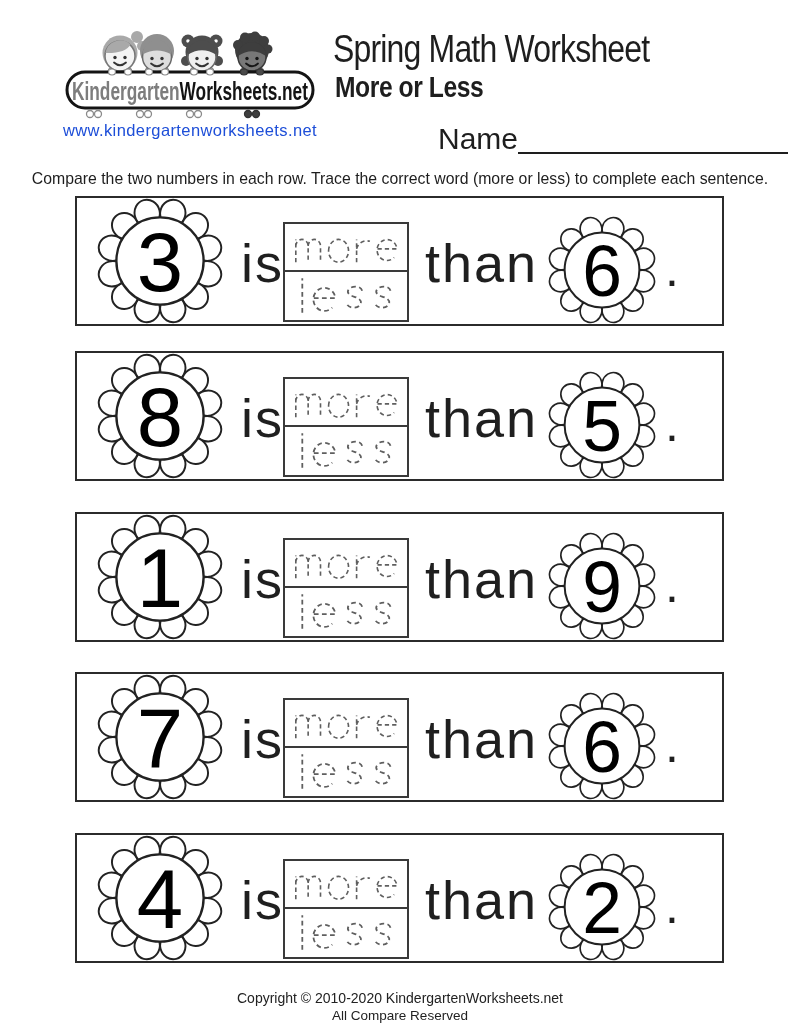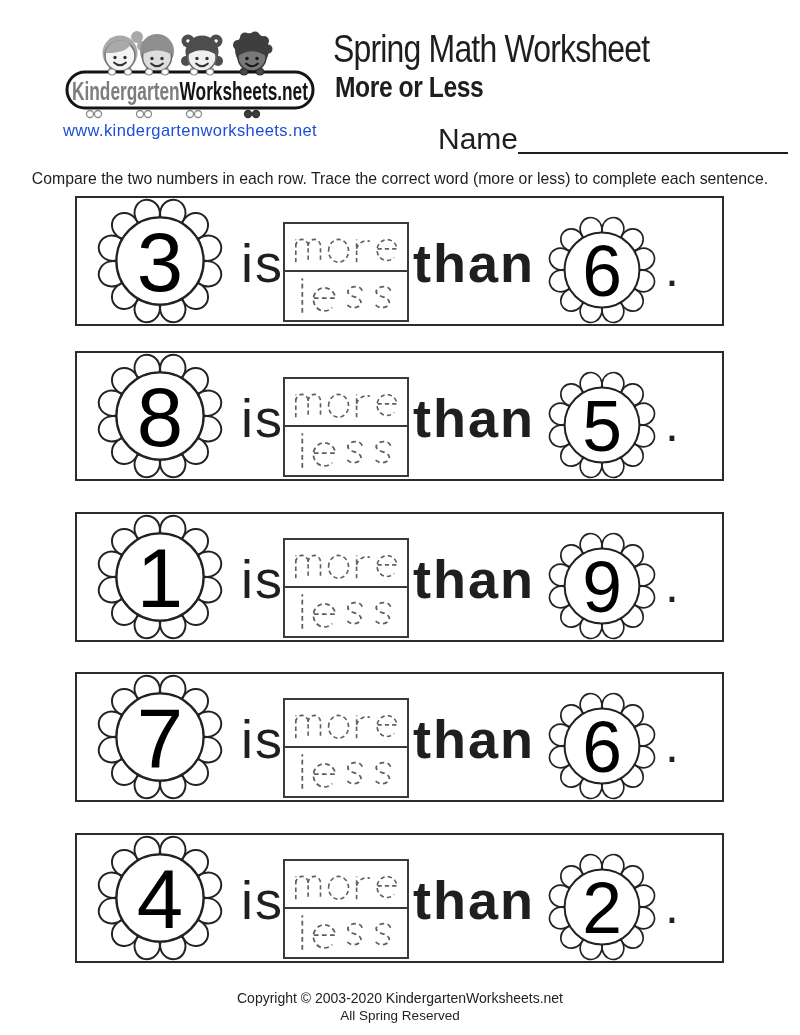--- a/index.html
+++ b/index.html
@@ -27,21 +27,21 @@
 
   
   .row{position:absolute;left:75px;width:645px;height:126px;
        border:2px solid #2b2b2b;background:#fff;}
   .flower{position:absolute;}
   .flower-left{left:20px;top:0;width:126px;height:126px;}
   .flower-right{left:471px;top:18px;width:108px;height:108px;}
   .fnum{font-weight:400;}
   .rword{position:absolute;top:38px;font-size:54px;line-height:1;letter-spacing:2px;color:#1f1f1f;}
   .wis{left:150px;margin-left:14px;}
-  .wthan{left:336px;font-weight:bold;}
+  .wthan{left:348px;}
   .period{position:absolute;left:588px;top:46px;font-size:50px;line-height:1;color:#1f1f1f;}
   .trace-box{position:absolute;left:206px;top:24px;width:122px;height:96px;
              border:2px solid #3a3a3a;display:flex;flex-direction:column;background:#fff;}
   .thalf{height:46px;border-bottom:2px solid #3a3a3a;display:flex;align-items:center;justify-content:center;}
   .bhalf{flex:1;border-bottom:none;}
   .thalf svg{height:38px;display:block;}
   .bhalf svg{height:42px;}
   .tword path{fill:none;stroke:#5f5f5f;stroke-width:1.7;stroke-dasharray:4.5 3.2;stroke-linecap:butt;}
 
   
@@ -437,16 +437,16 @@
             <ellipse cx="0" cy="-51" rx="13" ry="14" transform="rotate(345)"></ellipse>
           </g>
           <circle r="45" fill="#fff" stroke="#222" stroke-width="2.4"></circle>
       <text class="fnum" x="0" y="31" text-anchor="middle" font-size="86">2</text>
     </svg>
     <span class="period">.</span>
   </div>
     </div>
 
   <div class="footer">
-    <div class="line1">Copyright © 2003-2020 KindergartenWorksheets.net</div>
-    <div class="line2">All Spring Reserved</div>
+    <div class="line1">Copyright © 2010-2020 KindergartenWorksheets.net</div>
+    <div class="line2">All Compare Reserved</div>
   </div>
 </div>
 
 </body></html>

